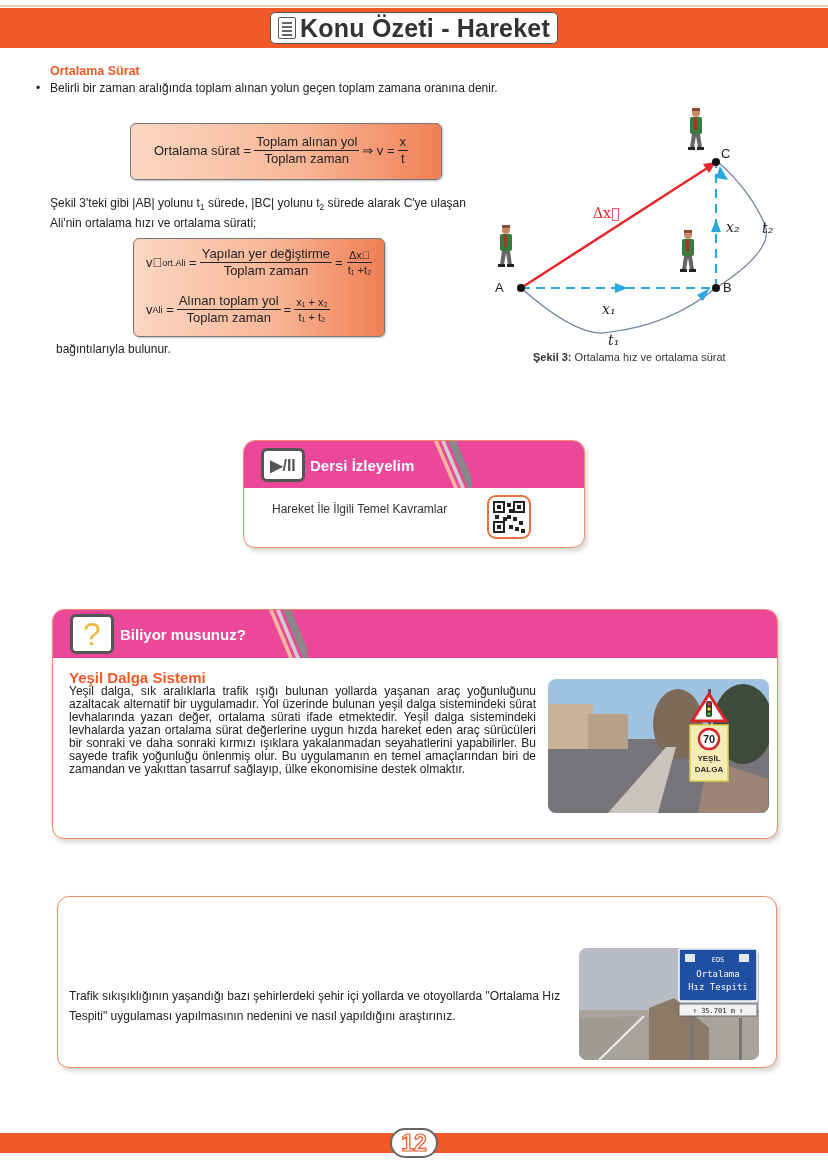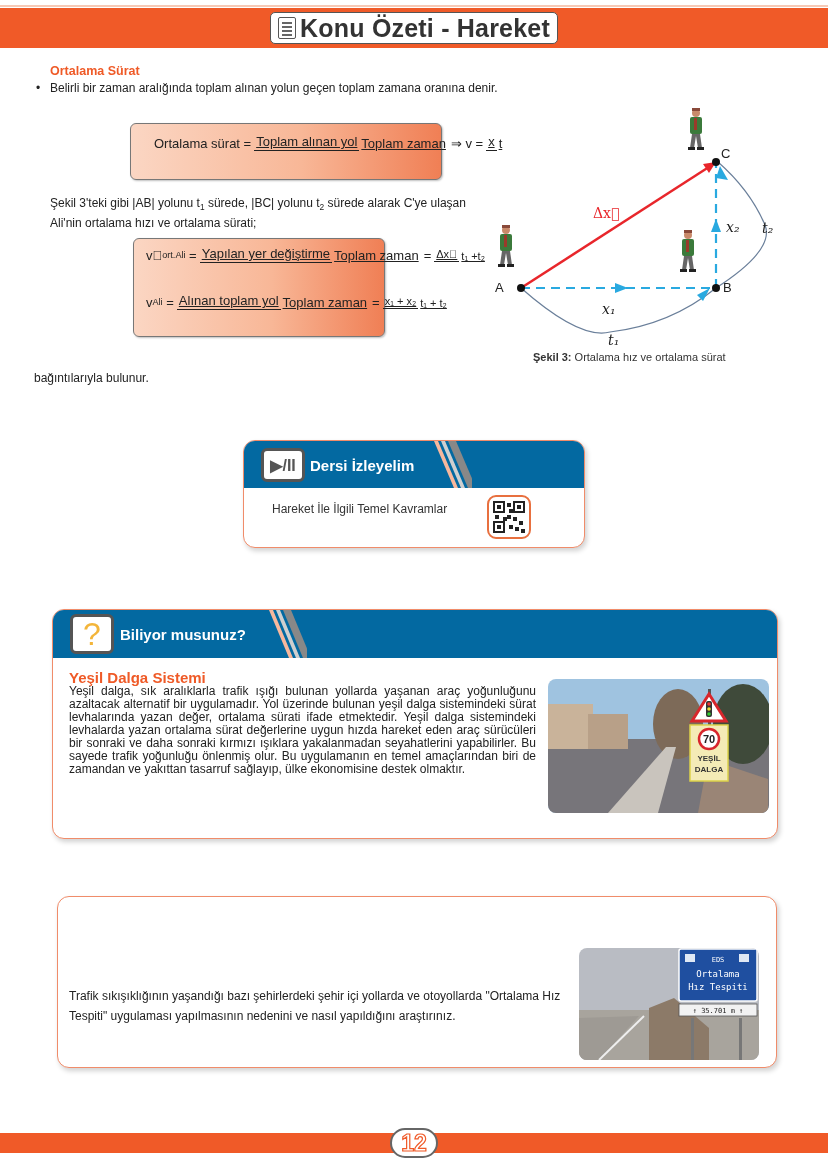--- a/index.html
+++ b/index.html
@@ -18,37 +18,37 @@
   
   .sec-title { position: absolute; left: 50px; top: 64px; font-size: 12.5px; font-weight: bold; color: #ef5a27; }
   .bullet-line { position: absolute; left: 36px; top: 81px; font-size: 12px; color: #222; }
   .bullet-line .dot { display: inline-block; width: 14px; }
 
   .formula-box { position: absolute; border: 1.5px solid #777; border-radius: 6px;
     background: linear-gradient(90deg, #fbd6c3 0%, #f8b797 55%, #f07f55 100%); box-shadow: 1px 1px 2px rgba(0,0,0,0.25); }
   .f1 { left: 130px; top: 123px; width: 312px; height: 57px; }
   .f2 { left: 133px; top: 238px; width: 252px; height: 99px; }
   .frow { position: absolute; display: flex; align-items: center; font-size: 13px; color: #222; white-space: nowrap; }
-  .frac { display: inline-flex; flex-direction: row; align-items: center; margin: 0 3px; text-decoration: underline; }
+  .frac { display: inline-flex; flex-direction: column; align-items: center; margin: 0 3px; }
   .frac .num { border-bottom: 1px solid #222; padding: 0 2px 1px; line-height: 1.1; }
   .frac .den { padding: 1px 2px 0; line-height: 1.1; }
   .frac.small { font-size: 11px; }
   sub { font-size: 0.7em; }
 
   .para { position: absolute; font-size: 12px; color: #222; line-height: 16px; }
 
   
   .diagram { position: absolute; left: 490px; top: 100px; width: 310px; height: 250px; }
   .caption { position: absolute; left: 533px; top: 351px; font-size: 11px; color: #333; }
   .caption b { font-weight: bold; }
 
   
   .card { position: absolute; background: #fff; border: 1.5px solid #f08c6a; border-radius: 12px;
     box-shadow: 2px 3px 5px rgba(0,0,0,0.18); overflow: hidden; }
-  .card-head { position: absolute; left: 0; top: 0; right: 0; background: #0369a1; }
+  .card-head { position: absolute; left: 0; top: 0; right: 0; background: #ec4899; }
   .card-head .stripes { position: absolute; top: 0; width: 40px; height: 100%; }
   .icon-box { position: absolute; background: #fff; border: 3px solid #555; border-radius: 6px; display: flex; align-items: center; justify-content: center; }
   .card-title { position: absolute; color: #fff; font-weight: bold; }
 
   
   .c1 { left: 243px; top: 440px; width: 342px; height: 108px; }
   .c1 .card-head { height: 47px; }
   .c1 .icon-box { left: 17px; top: 7px; width: 44px; height: 34px; }
   .c1 .card-title { left: 66px; top: 16px; font-size: 15px; }
   .c1 .lesson { position: absolute; left: 28px; top: 61px; font-size: 12px; color: #333; }
@@ -141,21 +141,21 @@
       <span class="den">Toplam zaman</span>
     </span>
     <span>=</span>
     <span class="frac small">
       <span class="num">x₁ + x₂</span>
       <span class="den">t₁ + t₂</span>
     </span>
   </div>
 </div>
 
-<div class="para" style="left:34px; top:341px;margin-top:29px;">bağıntılarıyla bulunur.</div>
+<div class="para" style="left:56px; top:341px;">bağıntılarıyla bulunur.</div>
 
 <svg class="diagram" viewBox="0 0 310 250">
   <defs>
     <g id="walker">
       <circle cx="8" cy="5" r="4" fill="#c98a6a"></circle>
       <rect x="4" y="0" width="8" height="3" fill="#8a4a3a"></rect>
       <rect x="2" y="9" width="12" height="17" rx="2" fill="#3b7a3b"></rect>
       <rect x="6" y="10" width="3" height="12" fill="#9a3a2a"></rect>
       <path d="M4 26 L2 40 L6 40 L8 28 L10 40 L14 40 L12 26 Z" fill="#666"></path>
       <rect x="0" y="39" width="7" height="3" fill="#222"></rect>

